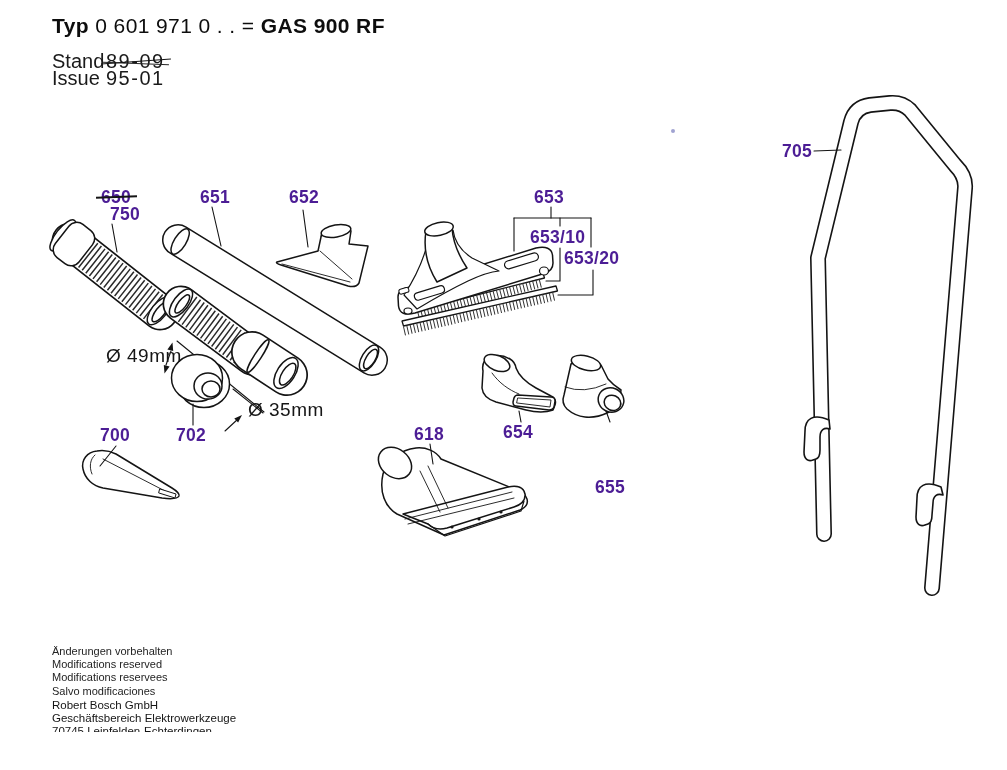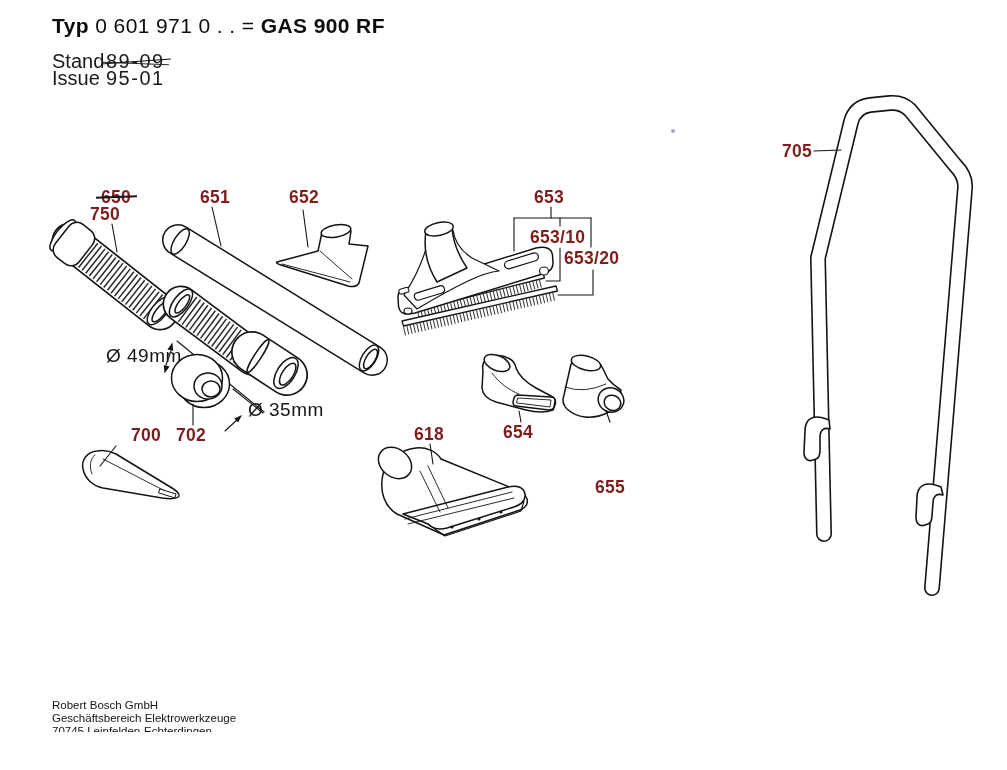--- a/index.html
+++ b/index.html
@@ -10,21 +10,21 @@
   .hdr{left:52px;top:14px;font-size:21px;letter-spacing:.4px;}
   .hdr b{font-weight:700;}
   .meta{left:52px;font-size:20px;color:#1a1a1a;}
   .meta .mlabel{display:inline-block;width:54px;}
   .mval{letter-spacing:1.5px;}
   .struck{position:relative;display:inline-block;}
   .struck::after{content:"";position:absolute;left:-5px;right:-6px;top:48%;
      border-top:1.6px solid #151515;transform:rotate(-4deg);}
   .struck::before{content:"";position:absolute;left:-3px;right:-4px;top:58%;
      border-top:1.2px solid #252525;transform:rotate(2deg);}
-  .plbl{position:absolute;font-size:17.5px;font-weight:700;letter-spacing:.3px;color:#7f1d1d;}
+  .plbl{position:absolute;font-size:17.5px;font-weight:700;letter-spacing:.3px;color:#4c1d95;}
   .plbl .struck::after{border-top-width:2.2px;top:45%;transform:rotate(-2deg);}
   .plbl .struck::before{display:none;}
   .dim{position:absolute;font-size:19px;color:#161616;letter-spacing:.5px;}
   .foot{left:52px;font-size:11px;line-height:13.2px;color:#242424;}
   .foot.co{font-weight:400;font-size:11.5px;color:#141414;}
   .foot div{white-space:nowrap;}
   .speck{position:absolute;left:671px;top:129px;width:4px;height:4px;border-radius:50%;
      background:#8f93c9;opacity:.85;}
 </style>
 </head>
@@ -207,36 +207,42 @@
   </div>
 
   <div class="abs meta" style="top:50px;">
     <span class="mlabel">Stand</span><span class="mval struck">89-09</span>
   </div>
   <div class="abs meta" style="top:67px;">
     <span class="mlabel">Issue</span><span class="mval">95-01</span>
   </div>
 
   <div class="plbl" style="left:101px;top:187px;"><span class="struck">650</span></div>
-  <div class="plbl" style="left:90px;top:204px;">750</div>
+  <div class="plbl" style="left:110px;top:204px;">750</div>
   <div class="plbl" style="left:200px;top:187px;">651</div>
   <div class="plbl" style="left:289px;top:187px;">652</div>
   <div class="plbl" style="left:534px;top:187px;">653</div>
   <div class="plbl" style="left:530px;top:227px;">653/10</div>
   <div class="plbl" style="left:564px;top:248px;">653/20</div>
   <div class="plbl" style="left:782px;top:141px;">705</div>
-  <div class="plbl" style="left:100px;top:425px;margin-left:31px;">700</div>
+  <div class="plbl" style="left:100px;top:425px;">700</div>
   <div class="plbl" style="left:176px;top:425px;">702</div>
   <div class="plbl" style="left:414px;top:424px;">618</div>
   <div class="plbl" style="left:503px;top:422px;">654</div>
   <div class="plbl" style="left:595px;top:444px;margin-top:33px;">655</div>
 
   <div class="dim" style="left:106px;top:345px;">Ø 49mm</div>
   <div class="dim" style="left:248px;top:399px;">Ø 35mm</div>
 
+  <div class="abs foot" style="top:645px;">
+    <div>Änderungen vorbehalten</div>
+    <div>Modifications reserved</div>
+    <div>Modifications reservees</div>
+    <div>Salvo modificaciones</div>
+  </div>
   <div class="abs foot co" style="top:699px;">
     <div>Robert Bosch GmbH</div>
     <div>Geschäftsbereich Elektrowerkzeuge</div>
     <div>70745 Leinfelden-Echterdingen</div>
   </div>
 
   <div class="speck"></div>
 </div>
 
 </body></html>

